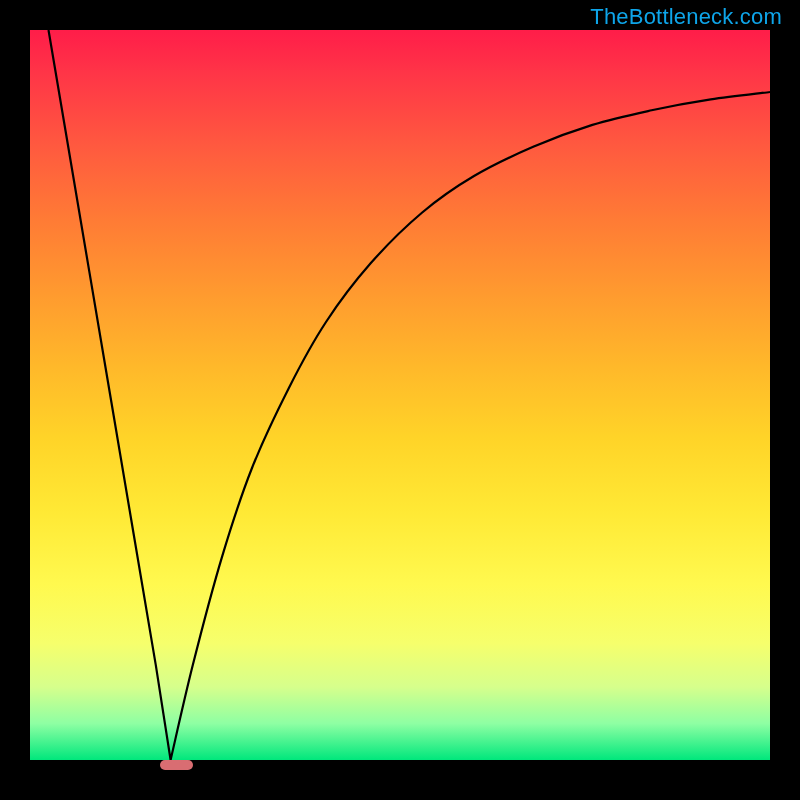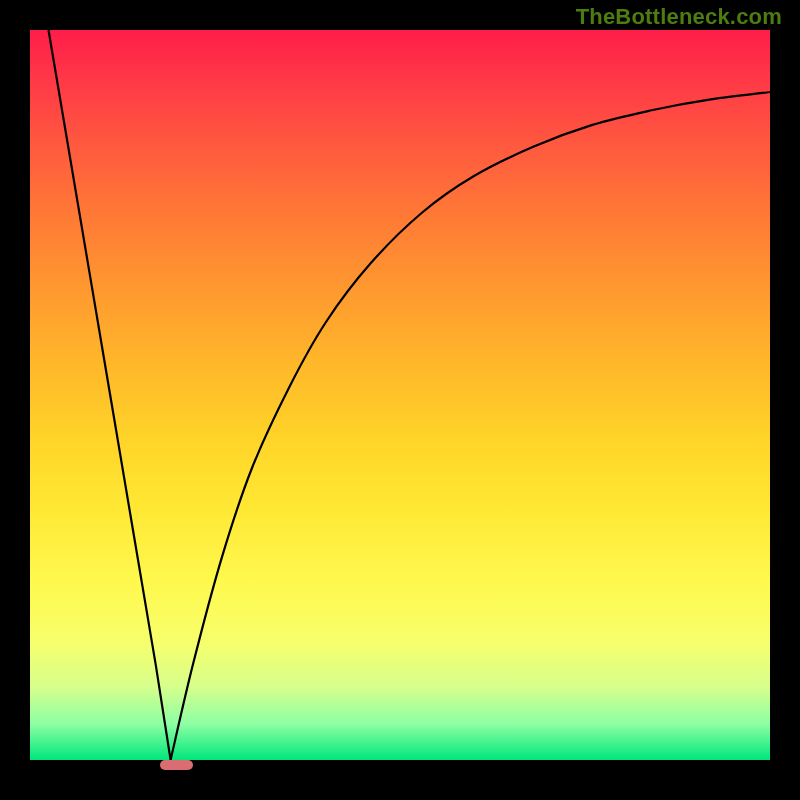--- a/index.html
+++ b/index.html
@@ -14,23 +14,23 @@
   .outer {
     position: relative;
     width: 800px;
     height: 800px;
     background: #000;
   }
   .watermark {
     position: absolute;
     top: 4px;
     right: 18px;
-    color: #4d7c0f;
+    color: #0ea5e9;
     font-size: 22px;
-    font-weight: 700;
+    font-weight: 400;
     letter-spacing: 0.2px;
     user-select: none;
   }
   .plot-area {
     position: absolute;
     left: 30px;
     top: 30px;
     width: 740px;
     height: 730px;
   }

